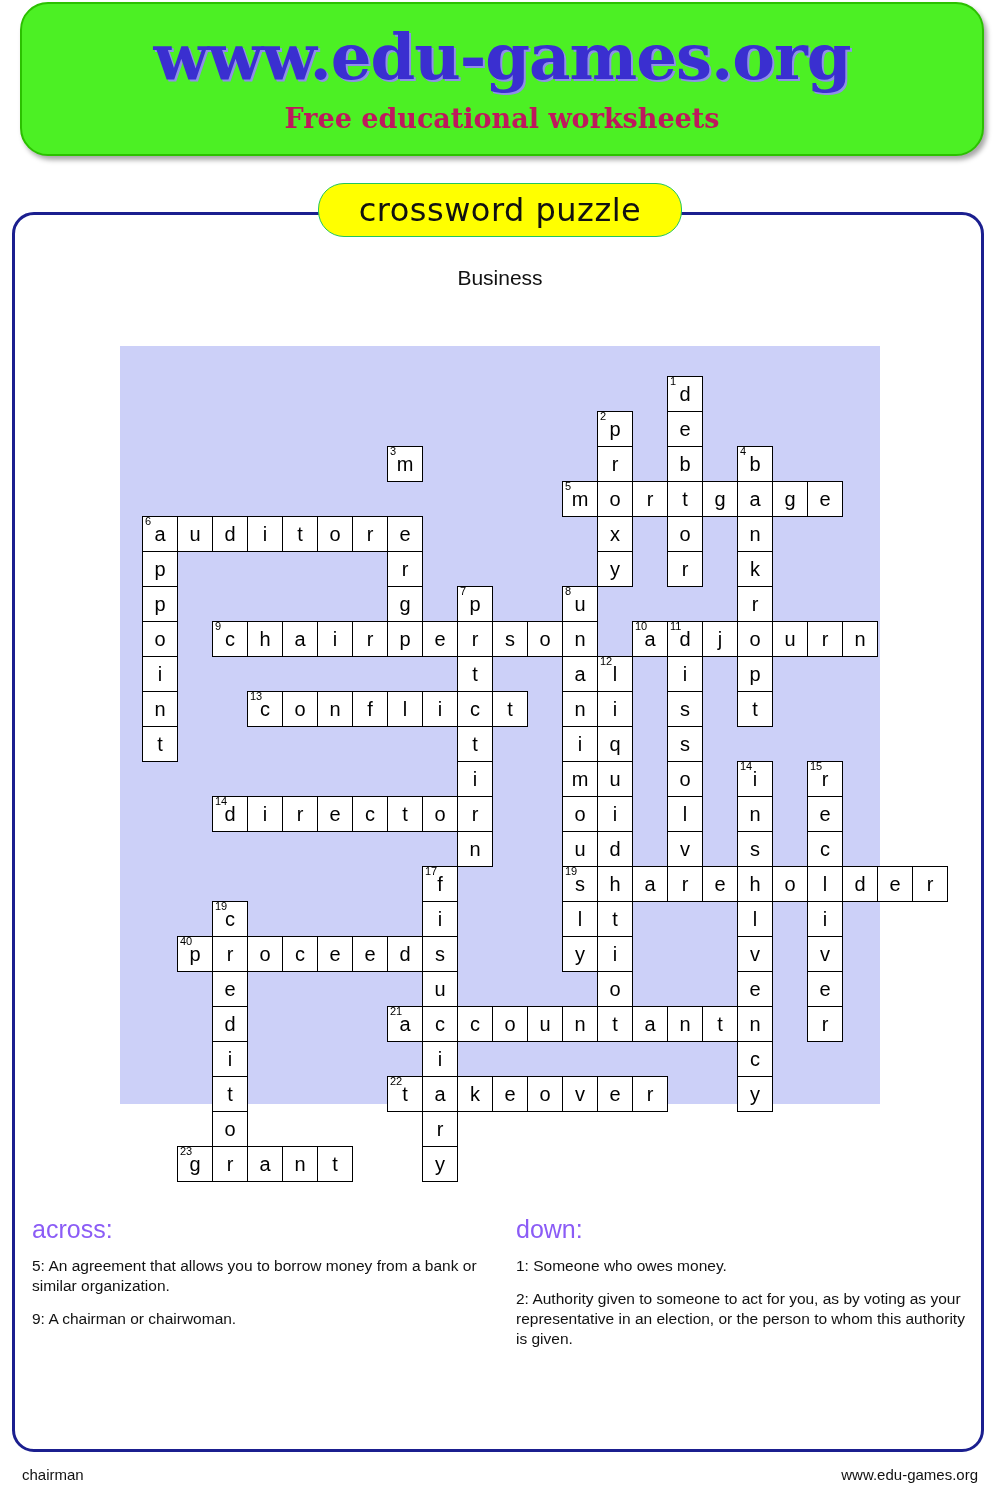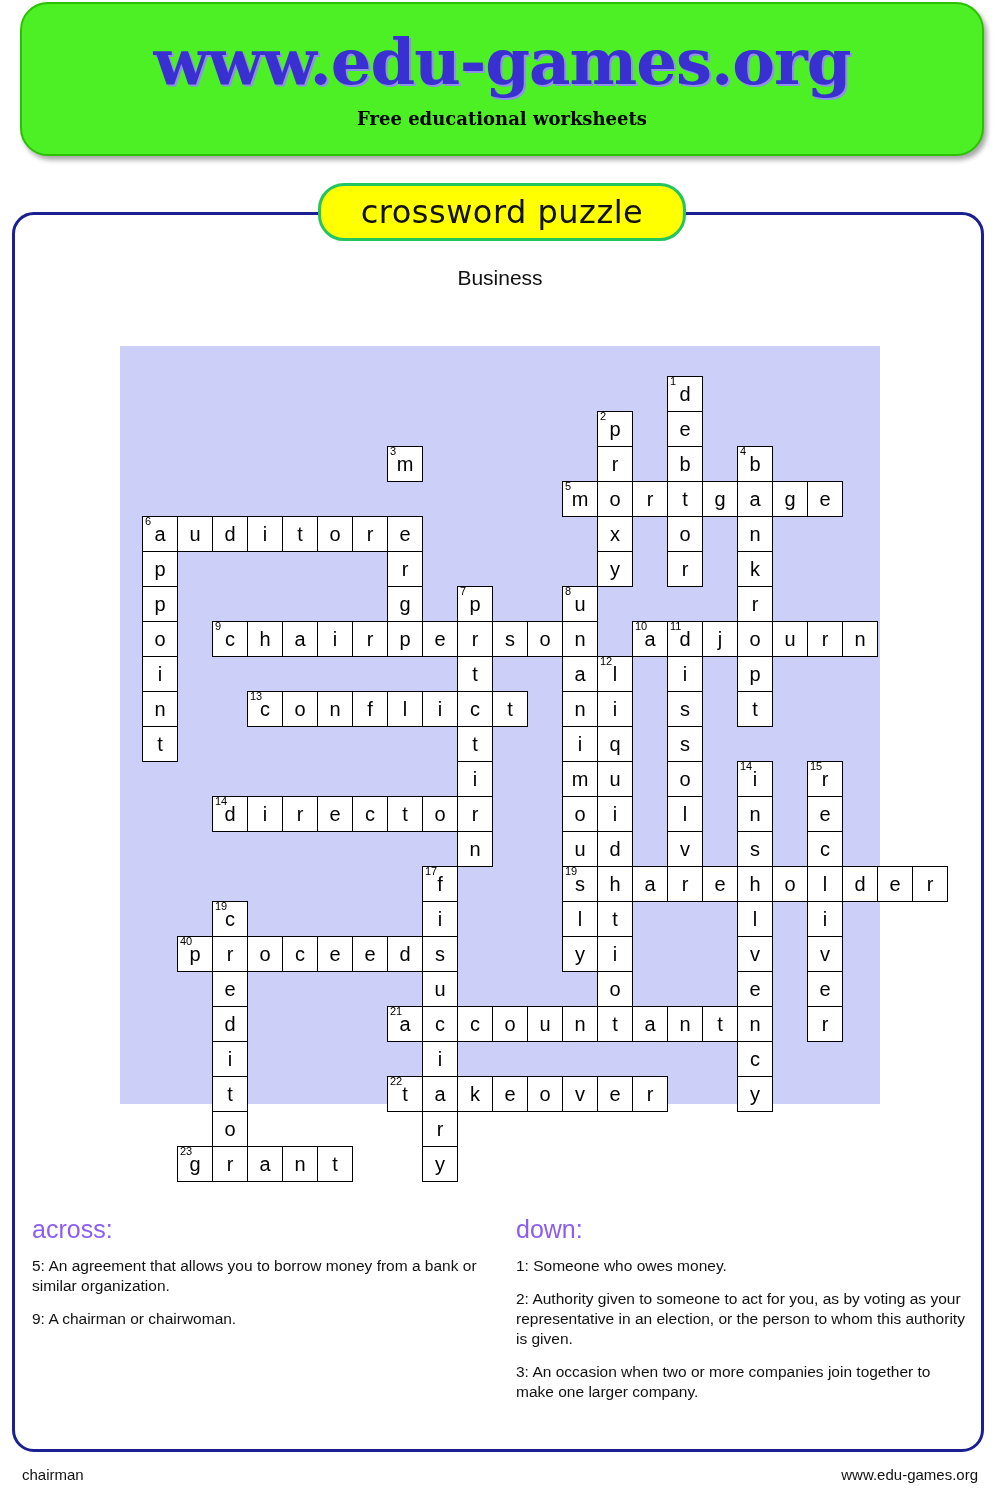--- a/index.html
+++ b/index.html
@@ -18,31 +18,31 @@
     display:flex;flex-direction:column;align-items:center;justify-content:center;
   }
   .banner .site{
     font-family:"DejaVu Serif", serif;
     font-weight:bold;font-size:64px;color:#3a2fd0;letter-spacing:-1px;
     text-shadow:2px 2px 0 #8f8fe8;
     line-height:1;
   }
   .banner .tag{
     font-family:"DejaVu Serif", serif;
-    font-weight:bold;font-size:18px;color:#000000;margin-top:14px;
+    font-weight:bold;font-size:27px;color:#be185d;margin-top:14px;
   }
   
   .card{
     position:absolute;left:12px;top:212px;width:972px;height:1240px;
     border:3px solid #1b1f8f;border-radius:22px;background:#fff;
     box-sizing:border-box;
   }
   .title-pill{
     position:absolute;left:318px;top:183px;width:362px;height:52px;
-    background:#ffff00;border:3px solid #22c55e;border-radius:26px;
+    background:#ffff00;border:1px solid #22c55e;border-radius:26px;
     display:flex;align-items:center;justify-content:center;
     font-size:32px;color:#111;letter-spacing:0.5px;
     font-family:"DejaVu Sans", sans-serif;
     z-index:5;
   }
   .subject{
     position:absolute;left:0;top:266px;width:1000px;text-align:center;
     font-size:21px;color:#111;
   }
   
@@ -636,18 +636,17 @@
 <div class="clues">
   <div class="col left">
     <h3>across:</h3>
     <div class="clue">5:  An agreement that allows you to borrow money from a bank or similar organization.</div>
     <div class="clue">9:  A chairman or chairwoman.</div>
   </div>
   <div class="col right">
     <h3>down:</h3>
     <div class="clue">1:  Someone who owes money.</div>
     <div class="clue">2:  Authority given to someone to act for you, as by voting as your representative in an election, or the person to whom this authority is given.</div>
-    <div class="clue">3:  An occasion when two or more companies join together to make one larger company.</div>
   </div>
 </div>
 
 <div class="footer-left">chairman</div>
 <div class="footer-right">www.edu-games.org</div>
 
 </body></html>

